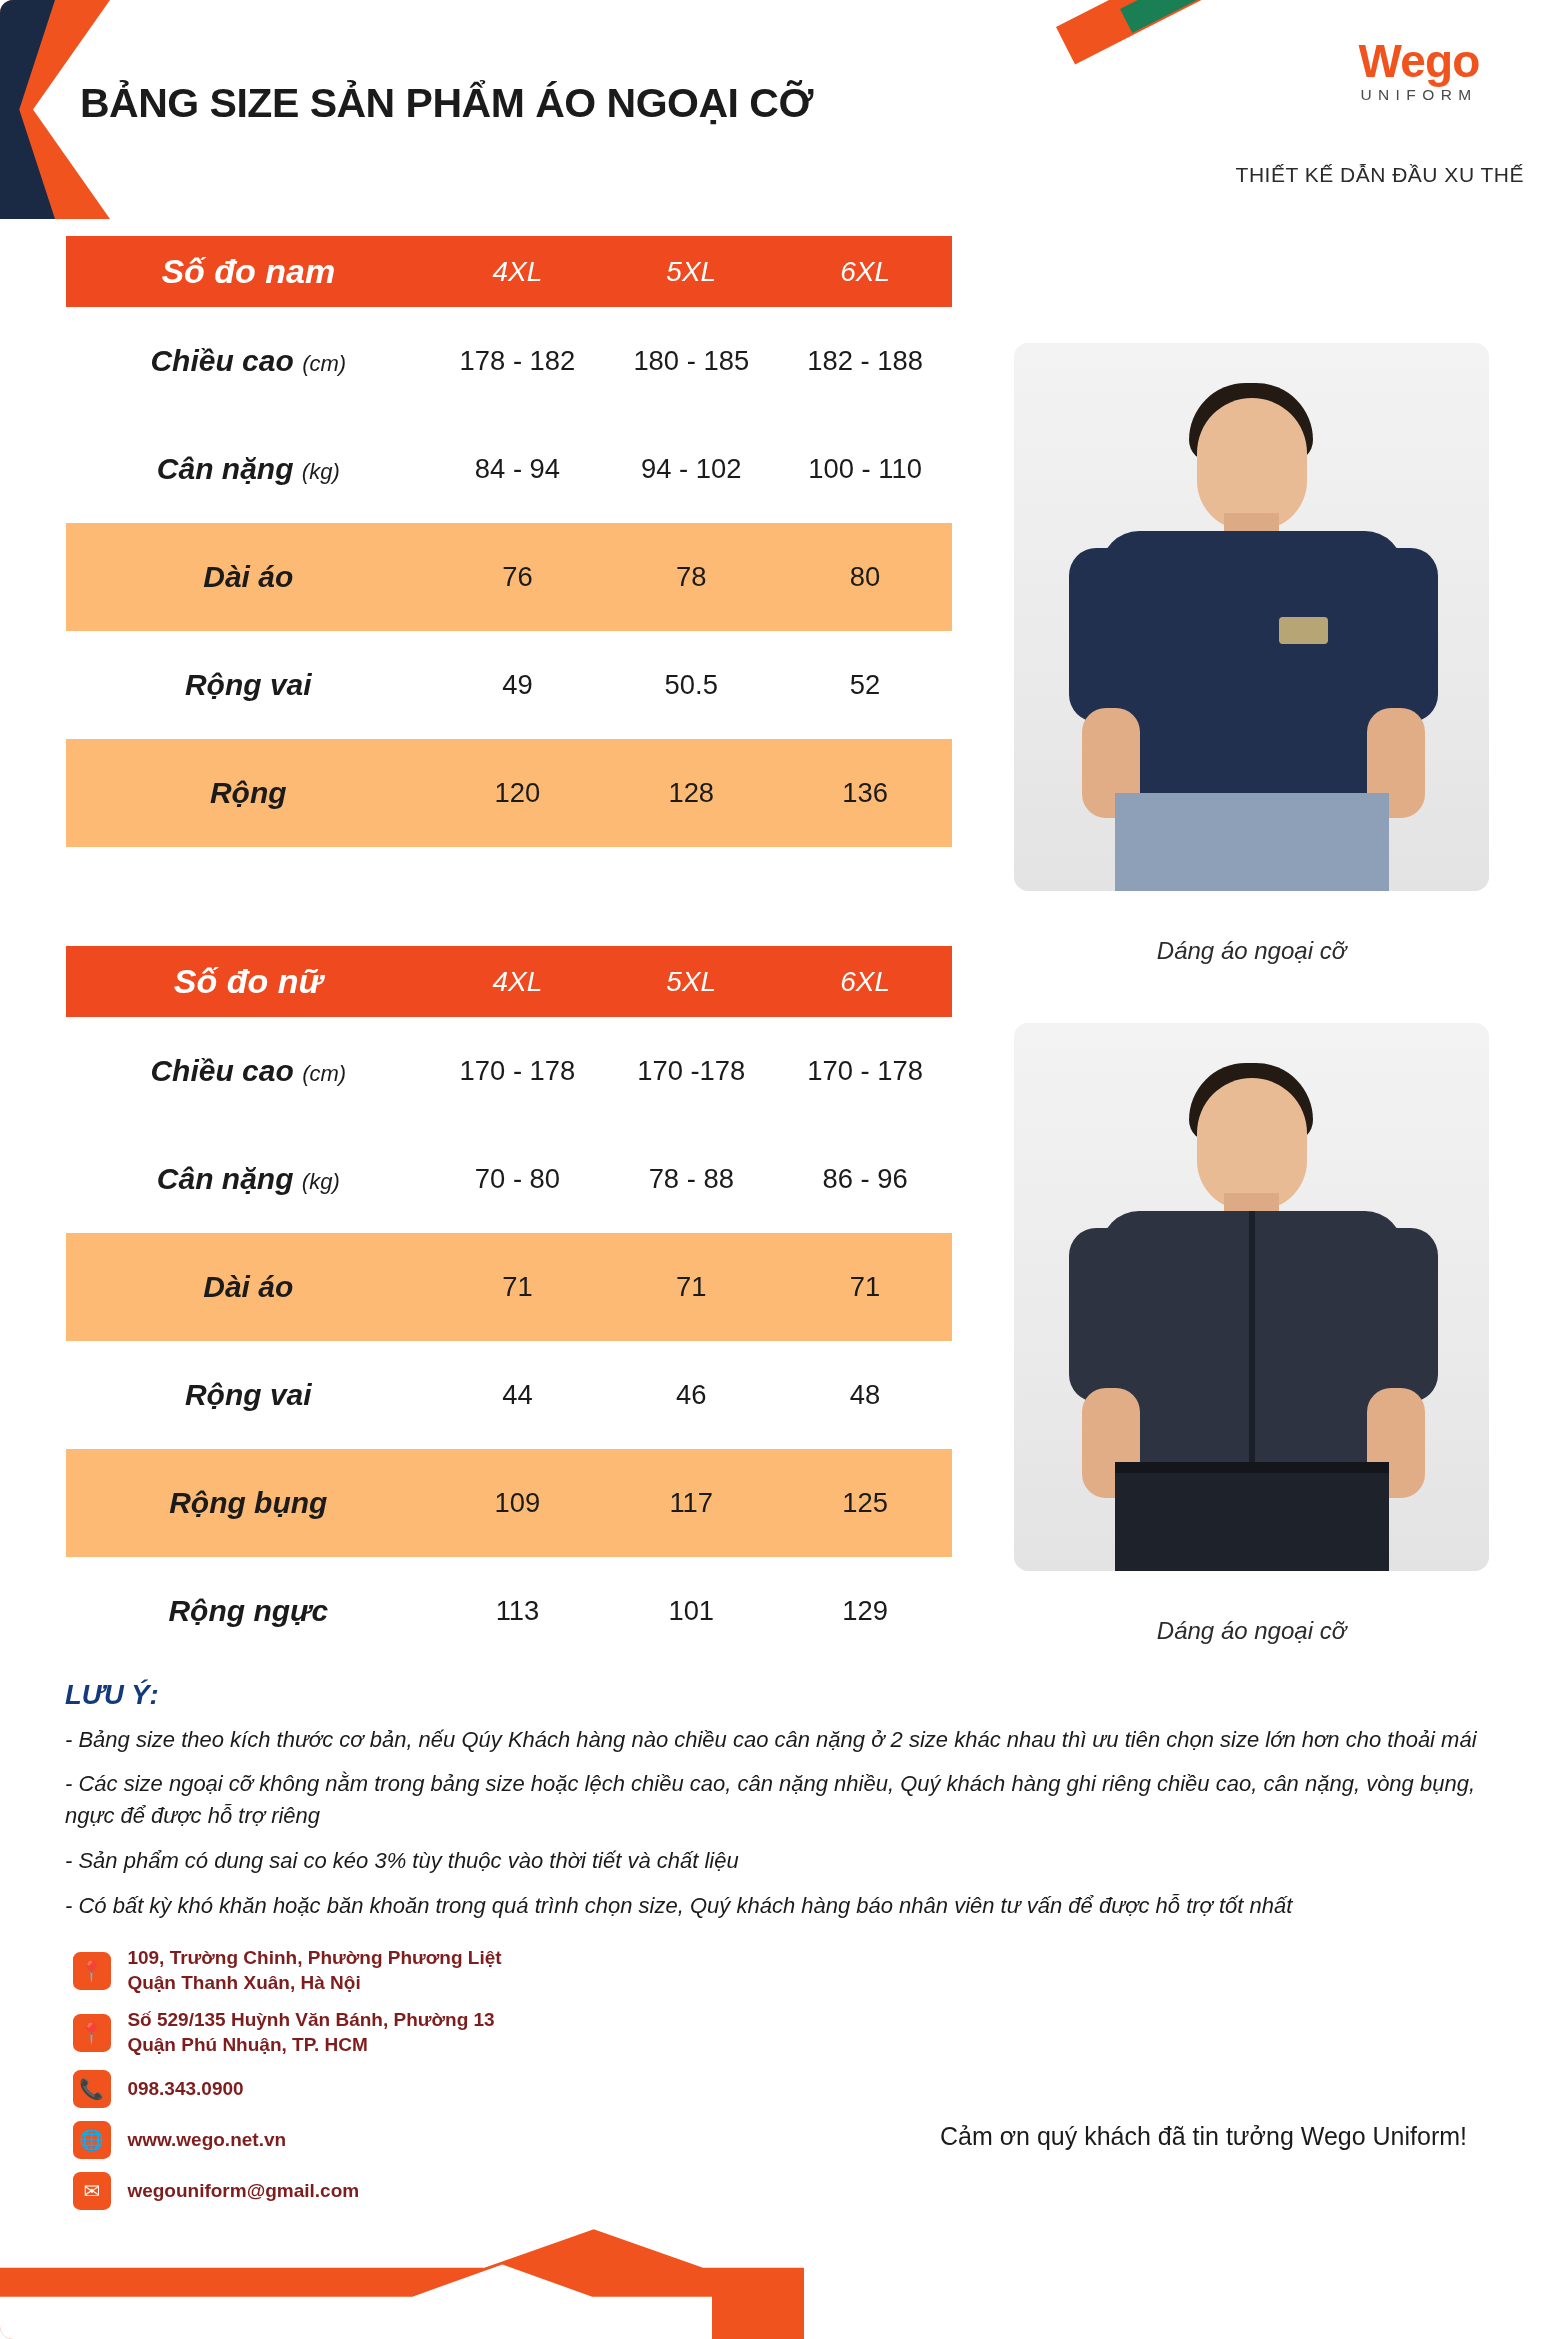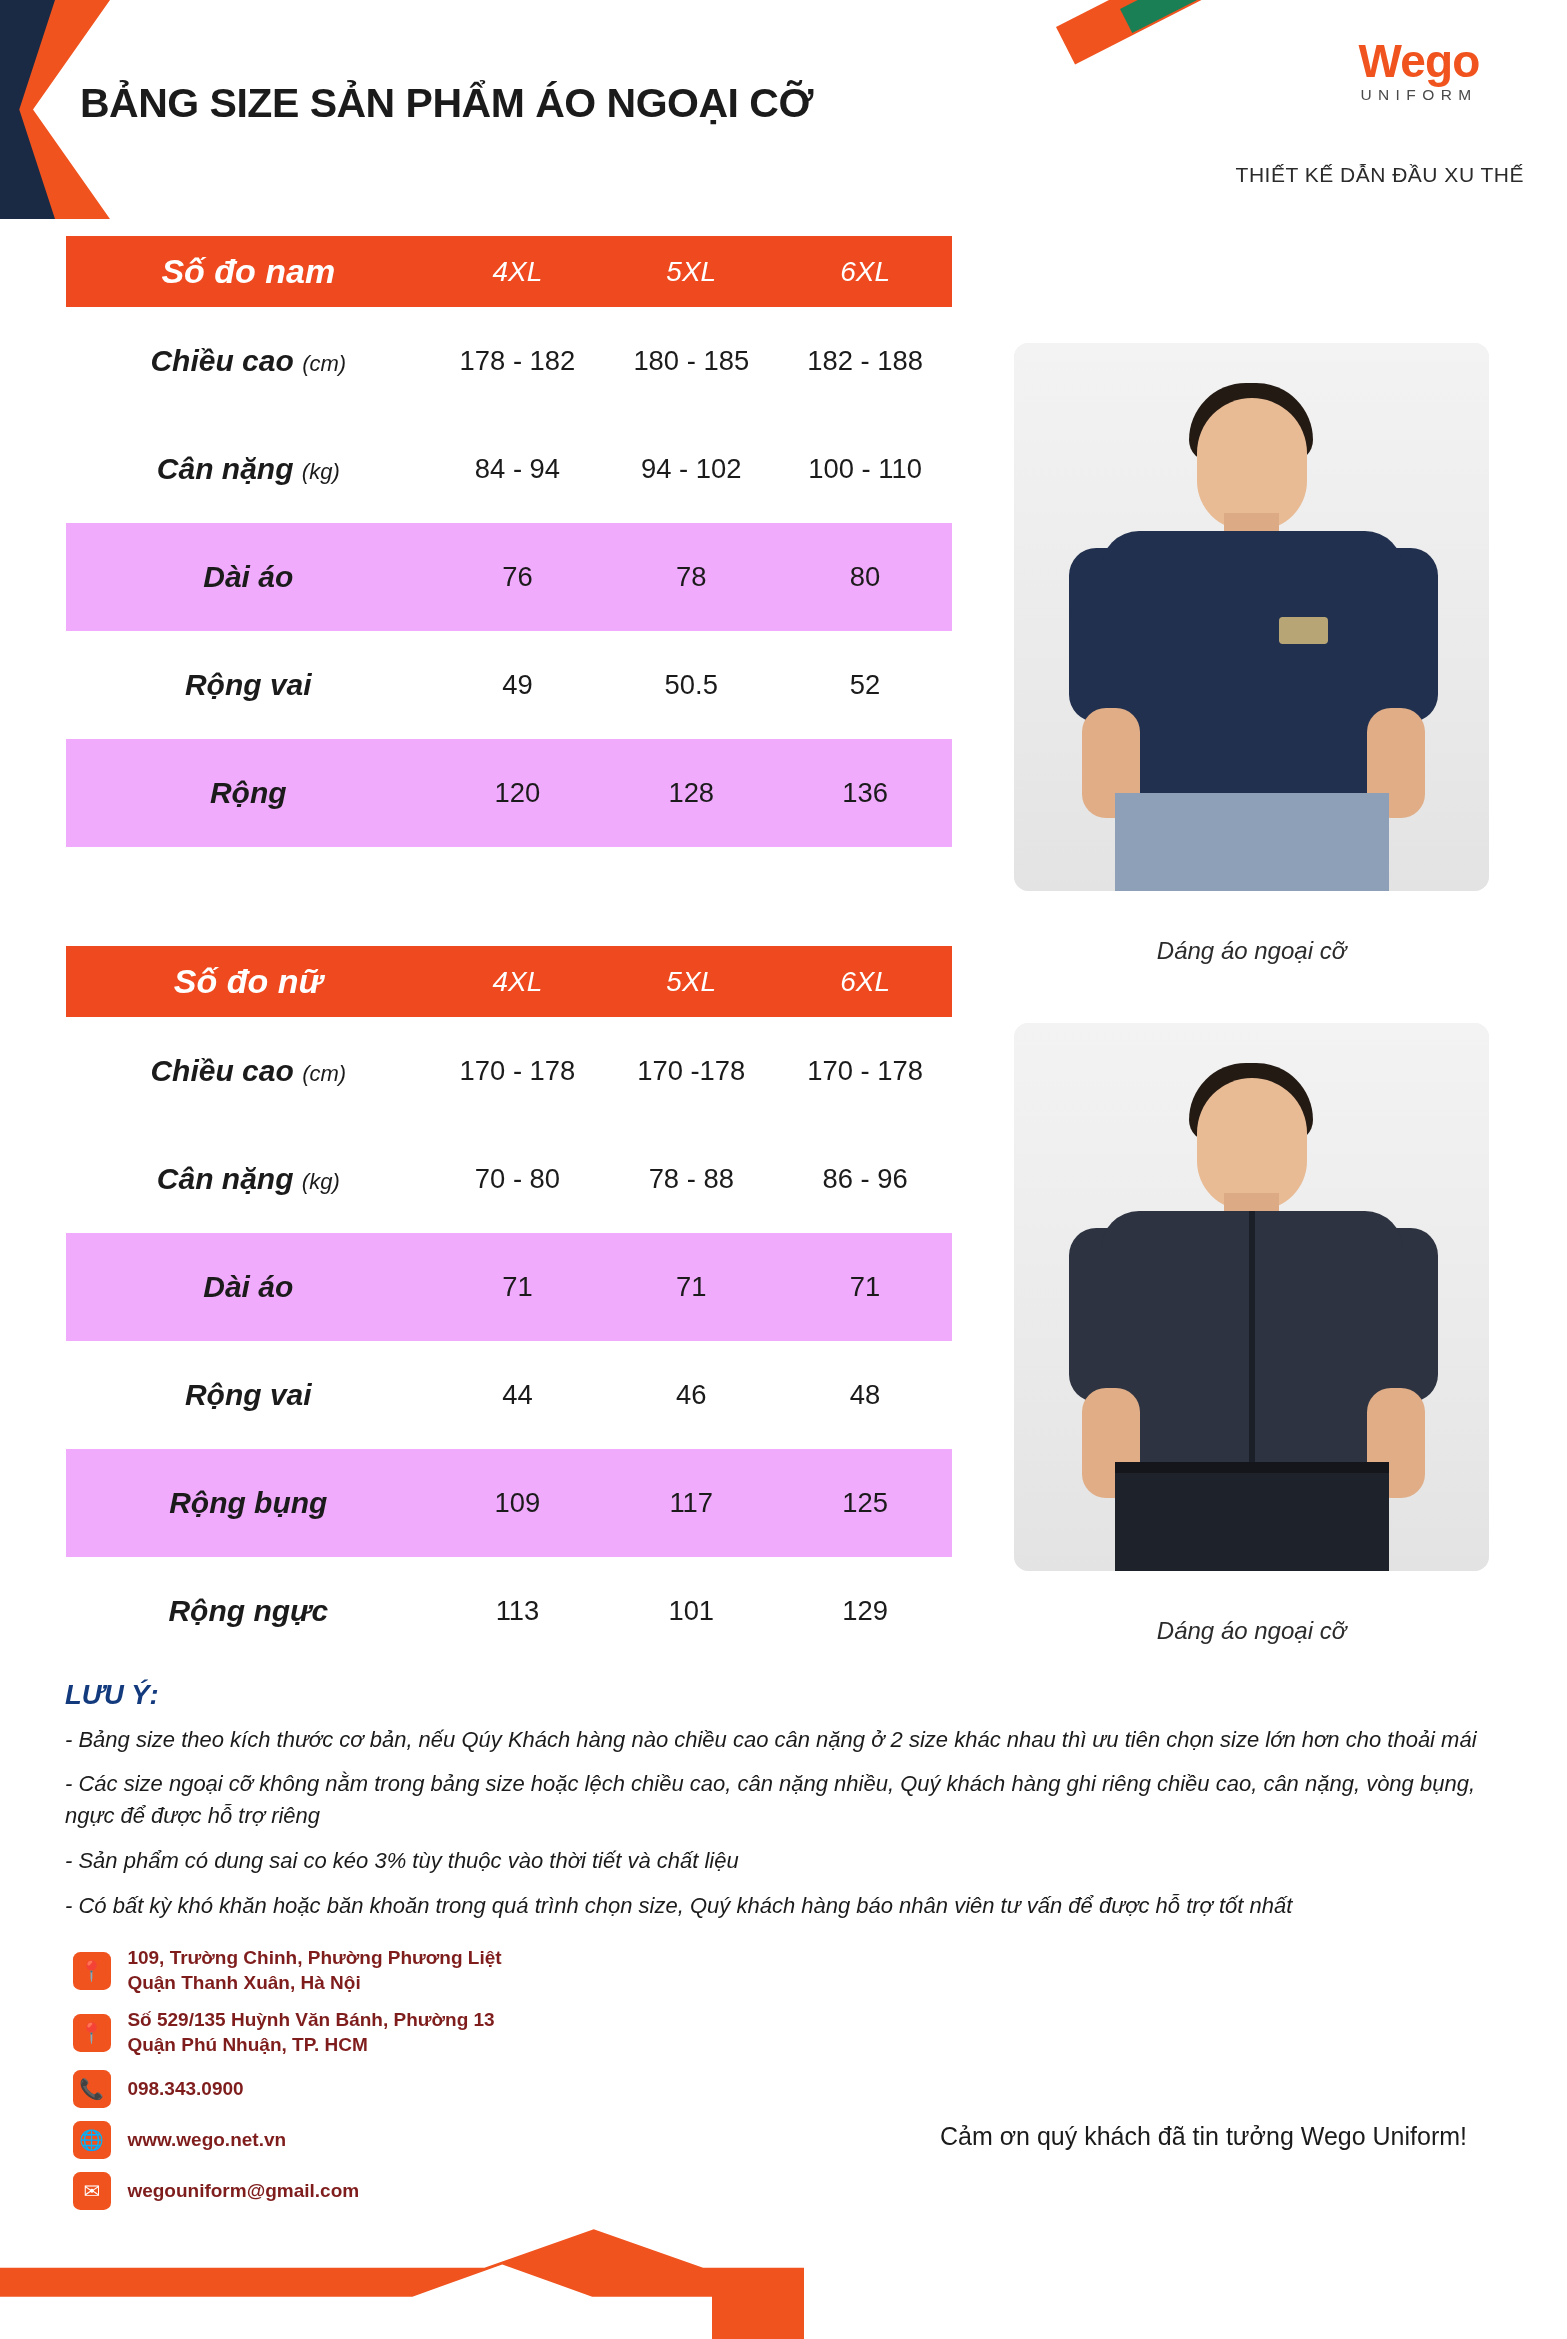--- a/index.html
+++ b/index.html
@@ -8,20 +8,21 @@
     height: 2339px;
     background: #ffffff;
     font-family: "Liberation Sans", sans-serif;
   }
   .page {
     position: relative;
     width: 1568px;
     height: 2339px;
     background: #ffffff;
     overflow: hidden;
+    border-radius: 13px;
   }
 
   
   .corner-tl {
     position: absolute; left: 0; top: 0; width: 110px; height: 219px;
     background: #f0531e;
     clip-path: polygon(0 0, 100% 0, 30% 50%, 100% 100%, 0 100%);
   }
   .corner-tl-2 {
     position: absolute; left: 0; top: 0; width: 55px; height: 219px;
@@ -80,21 +81,21 @@
   .table td, .table th { border: 0; }
   .thead-row td { background: #ef4a1f; color: #ffffff; height: 71px; }
   .thead-label {
     font-size: 34px; font-weight: bold; font-style: italic; text-align: center;
   }
   .thead-size {
     font-size: 28px; font-style: italic; text-align: center; font-weight: 500;
   }
   .row td { height: 108px; }
   .row.light td { background: #ffffff; }
-  .row.dark td { background: #f0abfc; }
+  .row.dark td { background: #fdba74; }
   .cell-label {
     font-size: 30px; color: #1b1b1b; text-align: center; font-style: italic; font-weight: bold;
     width: 365px;
   }
   .cell-label .unit { font-size: 22px; font-weight: normal; }
   .cell-val {
     font-size: 27.4px; color: #1b1b1b; text-align: center; width: 174px;
     border-left: 1.8px dashed #8c9ad6;
   }
 

